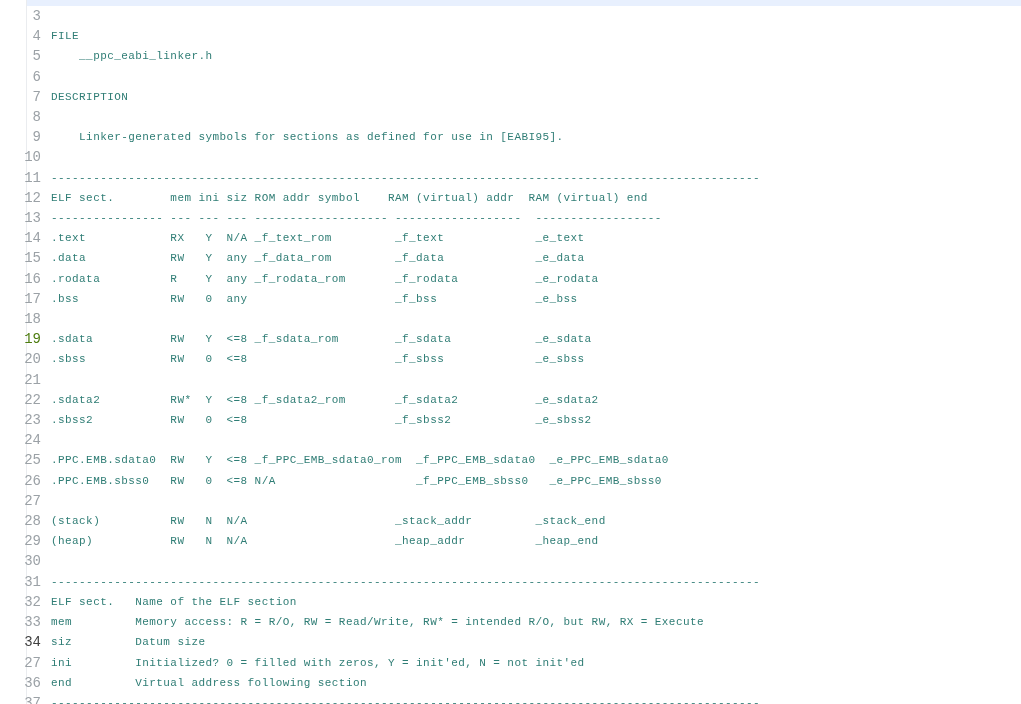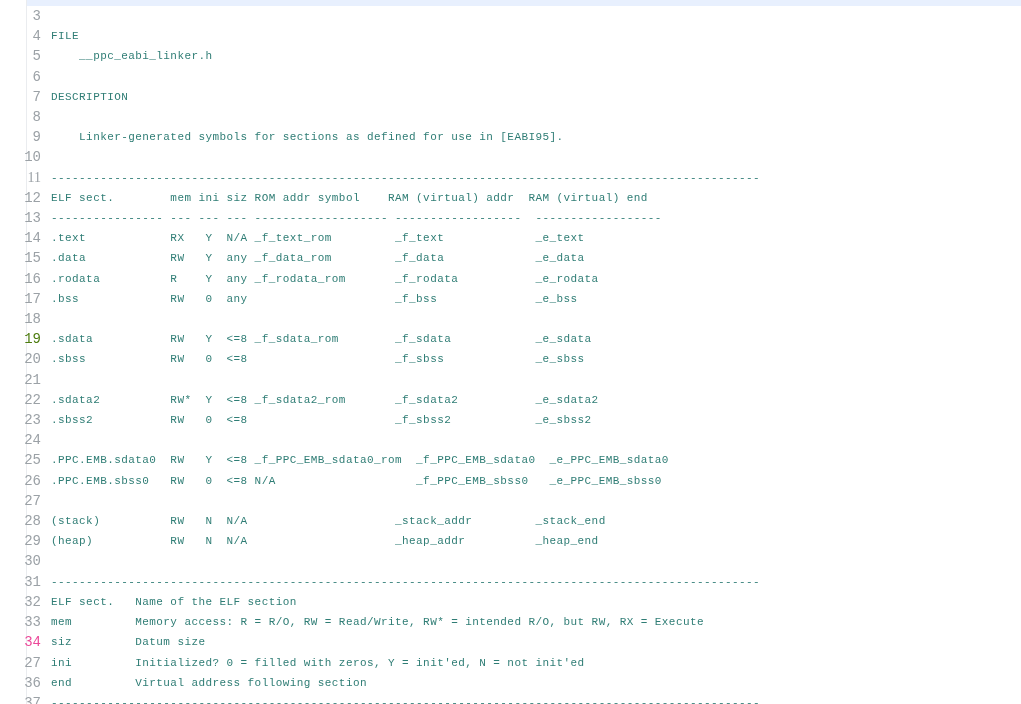--- a/index.html
+++ b/index.html
@@ -123,21 +123,21 @@
         </tr>
         <tr class="code-line">
           <td class="line-number" style="color: rgb(155, 161, 166);">9</td>
           <td class="line-content" style="color: rgb(47, 125, 117);">    Linker-generated symbols for sections as defined for use in [EABI95].</td>
         </tr>
         <tr class="code-line">
           <td class="line-number" style="color: rgb(155, 161, 166);">10</td>
           <td class="line-content blank" style="color: rgb(47, 125, 117);"></td>
         </tr>
         <tr class="code-line">
-          <td class="line-number" style="color: rgb(155, 161, 166); font-family: Liberation Serif, serif;">11</td>
+          <td class="line-number" style="color: rgb(155, 161, 166);">11</td>
           <td class="line-content" style="color: rgb(47, 125, 117);">-----------------------------------------------------------------------------------------------------</td>
         </tr>
         <tr class="code-line">
           <td class="line-number" style="color: rgb(155, 161, 166);">12</td>
           <td class="line-content" style="color: rgb(47, 125, 117);">ELF sect.        mem ini siz ROM addr symbol    RAM (virtual) addr  RAM (virtual) end</td>
         </tr>
         <tr class="code-line">
           <td class="line-number" style="color: rgb(155, 161, 166);">13</td>
           <td class="line-content" style="color: rgb(47, 125, 117);">---------------- --- --- --- ------------------- ------------------  ------------------</td>
         </tr>
@@ -215,21 +215,21 @@
         </tr>
         <tr class="code-line">
           <td class="line-number" style="color: rgb(155, 161, 166);">32</td>
           <td class="line-content" style="color: rgb(47, 125, 117);">ELF sect.   Name of the ELF section</td>
         </tr>
         <tr class="code-line">
           <td class="line-number" style="color: rgb(155, 161, 166);">33</td>
           <td class="line-content" style="color: rgb(47, 125, 117);">mem         Memory access: R = R/O, RW = Read/Write, RW* = intended R/O, but RW, RX = Execute</td>
         </tr>
         <tr class="code-line">
-          <td class="line-number" style="color: #ec4899; font-family: Liberation Mono, monospace;">34</td>
+          <td class="line-number" style="color: #404040; font-family: Liberation Mono, monospace;">34</td>
           <td class="line-content" style="color: rgb(47, 125, 117);">siz         Datum size</td>
         </tr>
         <tr class="code-line">
           <td class="line-number" style="color: rgb(155, 161, 166);">27</td>
           <td class="line-content" style="color: rgb(47, 125, 117);">ini         Initialized? 0 = filled with zeros, Y = init'ed, N = not init'ed</td>
         </tr>
         <tr class="code-line">
           <td class="line-number" style="color: rgb(155, 161, 166);">36</td>
           <td class="line-content" style="color: rgb(47, 125, 117);">end         Virtual address following section</td>
         </tr>

